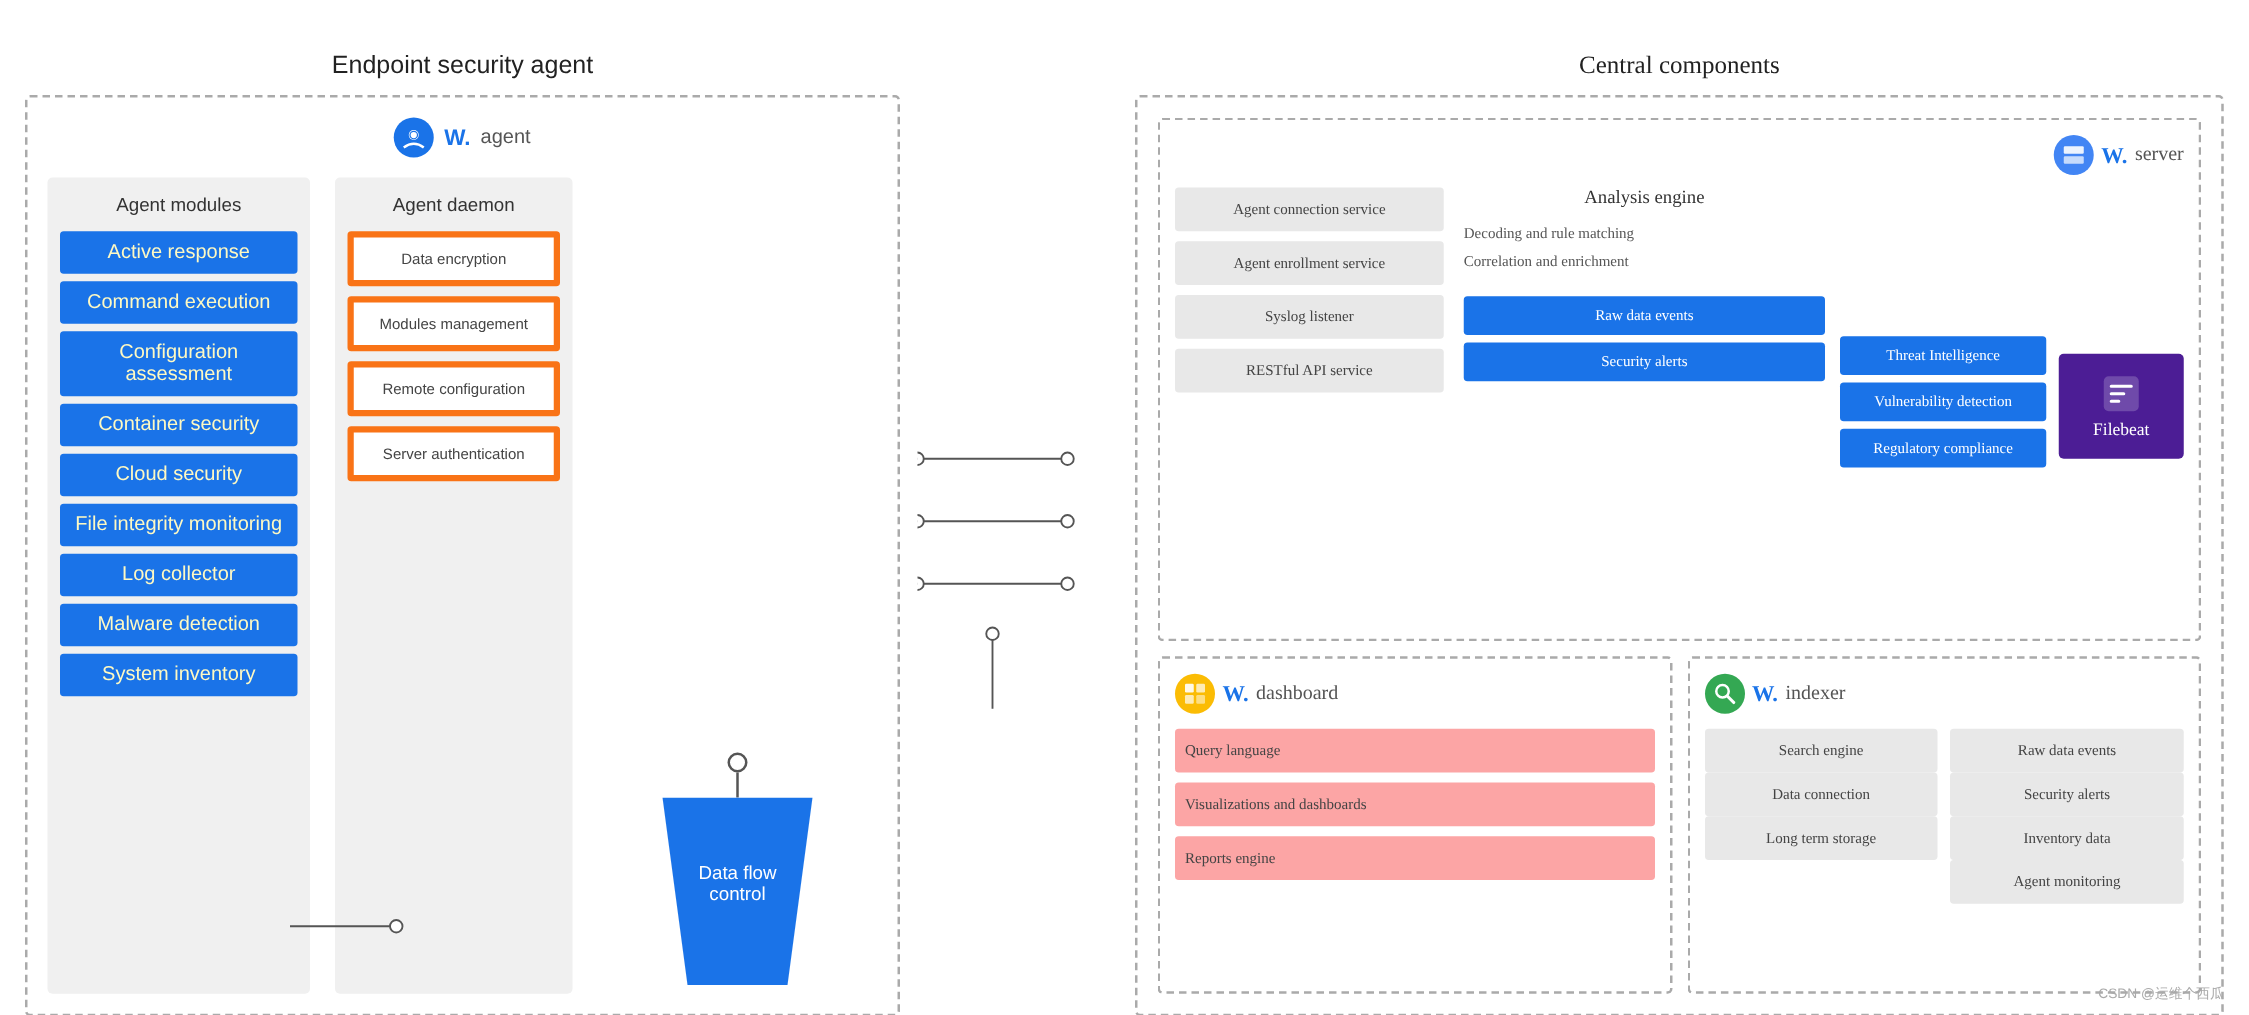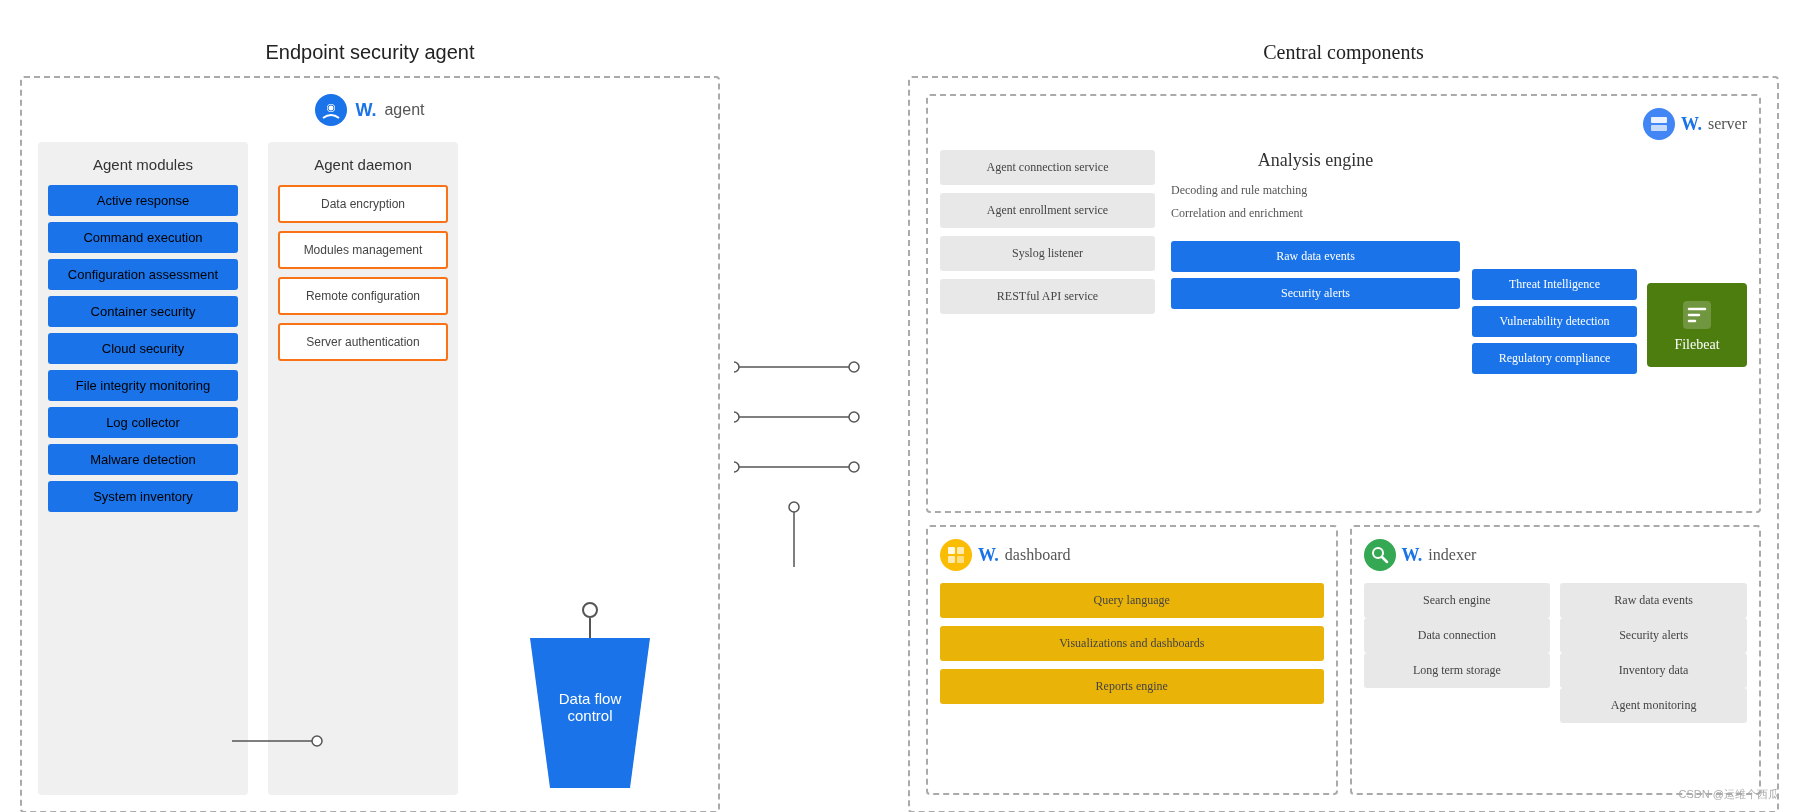--- a/index.html
+++ b/index.html
@@ -99,41 +99,41 @@
     }
     .panel-title {
       font-size: 15px;
       font-weight: 400;
       text-align: center;
       margin-bottom: 12px;
       color: #333;
     }
     .module-btn {
       background: #1a73e8;
-      color: #000000;
+      color: #fef9c3;
       border: none;
       border-radius: 3px;
       padding: 8px 6px;
       width: 100%;
       margin-bottom: 6px;
-      font-size: 13px;
+      font-size: 16px;
       text-align: center;
       cursor: pointer;
     }
     
     .agent-daemon {
       background: #f0f0f0;
       border-radius: 4px;
       padding: 14px 10px;
       width: 190px;
       flex-shrink: 0;
     }
     .daemon-item {
       background: #fff;
-      border: 2px solid #f97316;
+      border: 5px solid #f97316;
       border-radius: 3px;
       padding: 10px 8px;
       margin-bottom: 8px;
       font-size: 12px;
       text-align: center;
       color: #444;
     }
     
     .data-flow-area {
       flex: 1;
@@ -164,21 +164,21 @@
     .service-item {
       background: #e8e8e8;
       border-radius: 3px;
       padding: 10px 8px;
       font-size: 12px;
       text-align: center;
       color: #444;
       position: relative;
     }
     .analysis-title {
-      font-size: 18px;
+      font-size: 15px;
       font-weight: 400;
       text-align: center;
       margin-bottom: 8px;
       color: #333;
     }
     .analysis-item {
       font-size: 12px;
       color: #555;
       padding: 4px 0;
     }
@@ -186,44 +186,44 @@
       background: #1a73e8;
       color: white;
       border-radius: 3px;
       padding: 8px 10px;
       font-size: 12px;
       text-align: center;
       cursor: pointer;
     }
     
     .filebeat-box {
-      background: #4d7c0f;
+      background: #4c1d95;
       border-radius: 4px;
       padding: 14px 10px;
       width: 100px;
       display: flex;
       flex-direction: column;
       align-items: center;
       justify-content: center;
       color: white;
       font-size: 14px;
       font-weight: 500;
     }
     .dashboard-header, .indexer-header {
       display: flex;
       align-items: center;
       gap: 6px;
       margin-bottom: 12px;
     }
     .dashboard-item {
-      background: #eab308;
+      background: #fca5a5;
       border-radius: 3px;
       padding: 10px 8px;
       font-size: 12px;
-      text-align: center;
+      text-align: left;
       color: #444;
     }
     .indexer-item {
       background: #e8e8e8;
       border-radius: 3px;
       padding: 10px 8px;
       font-size: 12px;
       text-align: center;
       color: #444;
     }

